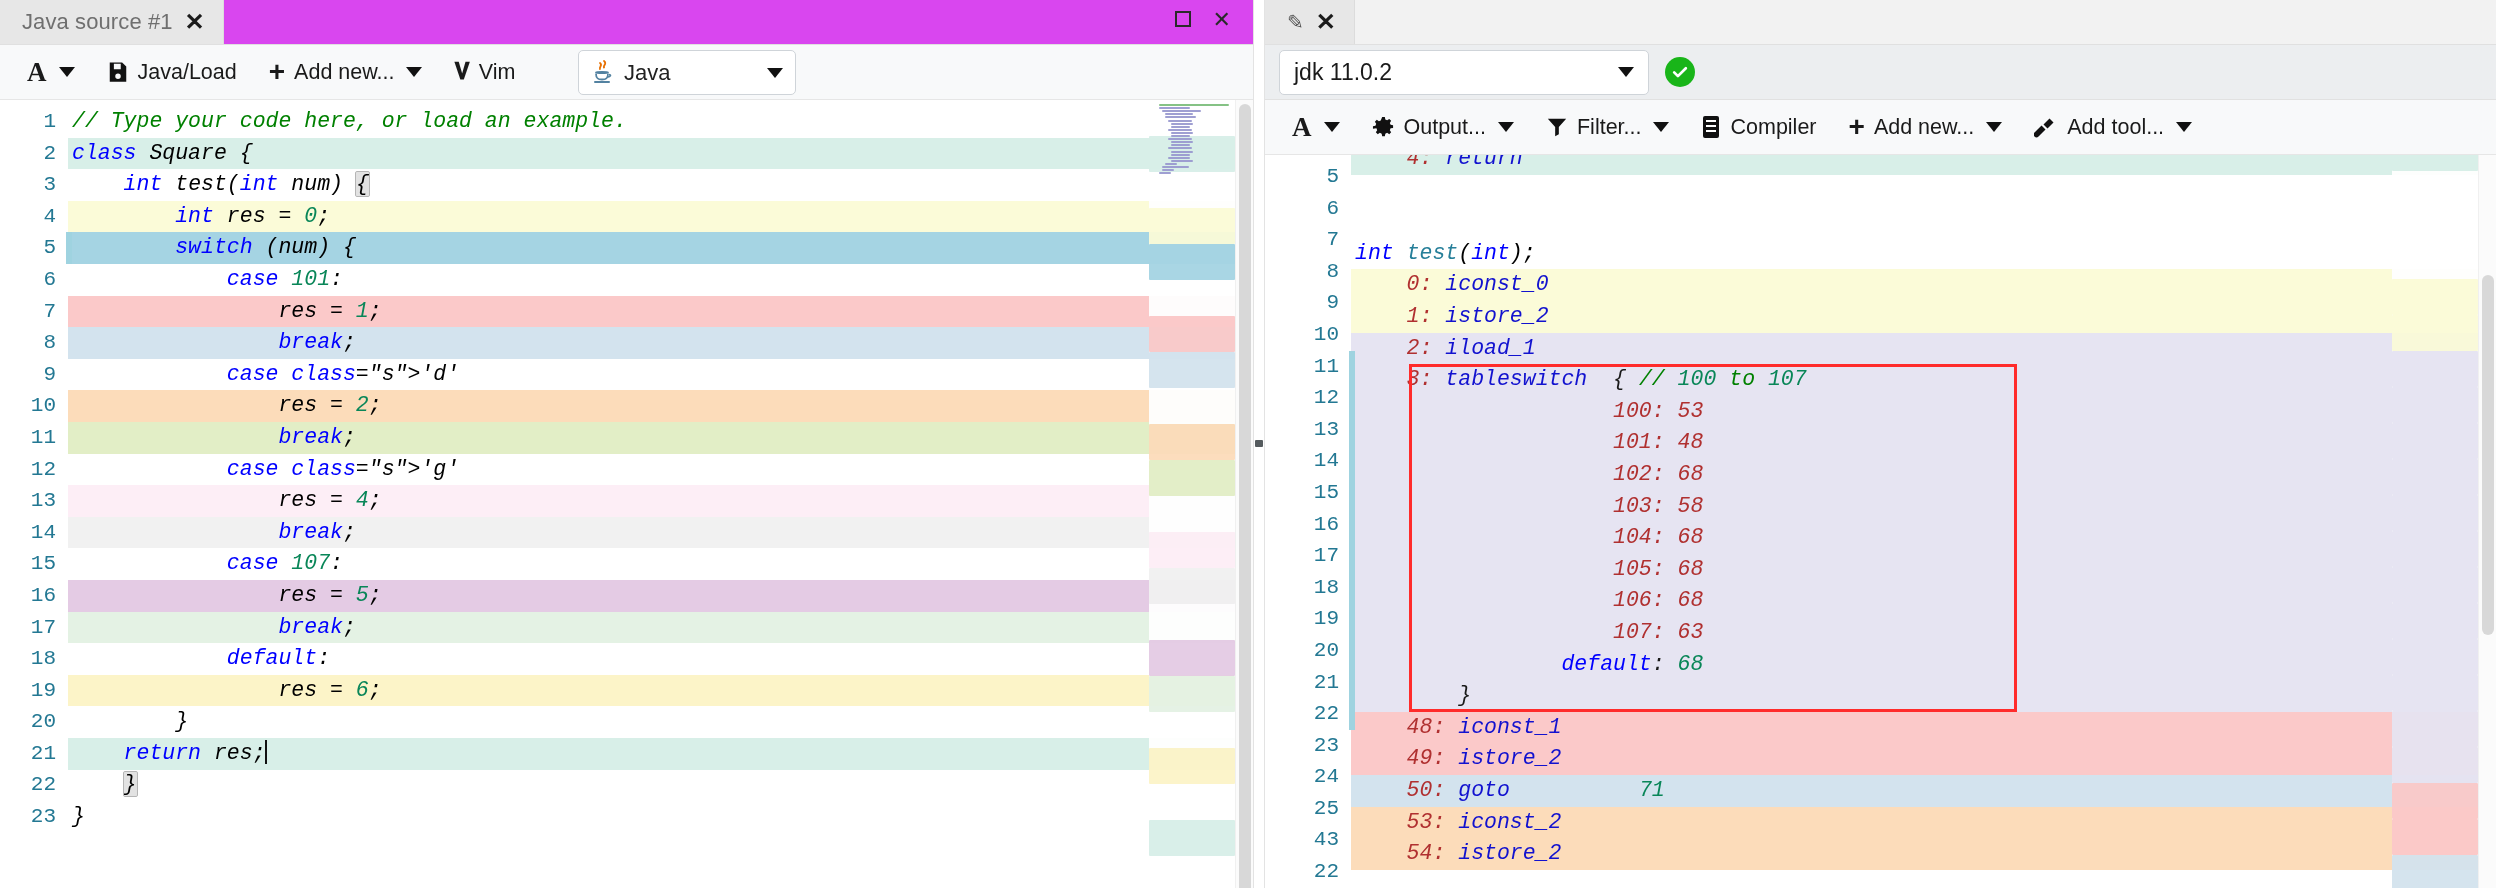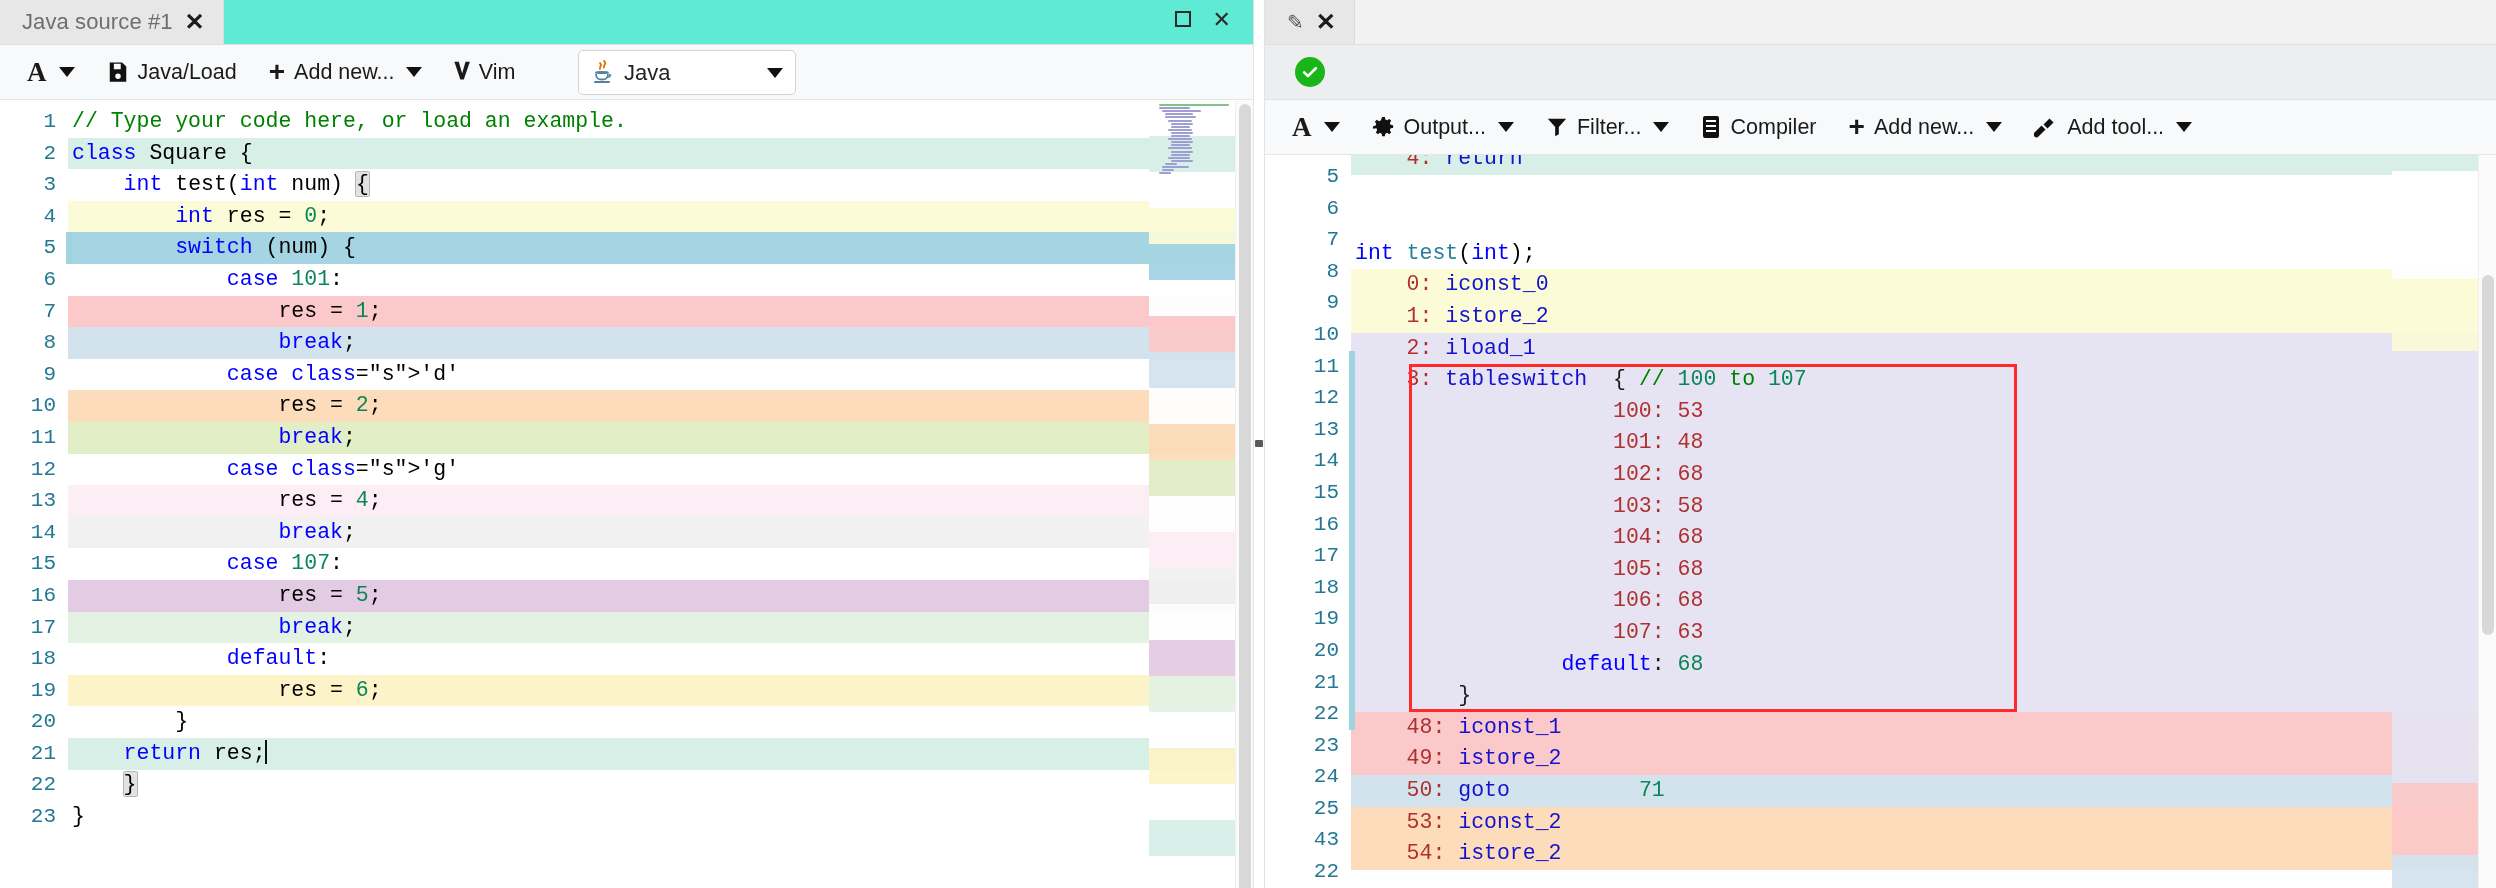--- a/index.html
+++ b/index.html
@@ -15,21 +15,21 @@
 
   
   .pane { position: relative; height: 888px; display: flex; flex-direction: column; background:#ffffff; }
   .pane-left  { width: 1253px; }
   .splitter   { width: 12px; background:#ffffff; position: relative; flex: 0 0 12px; border-left:1px solid #e3e3e3; border-right:1px solid #e3e3e3;}
   .splitter .grip { position:absolute; left:1px; right:1px; top:440px; height:7px; background:#555b5e; border-radius:1px; }
   .pane-right { width: 1231px; }
 
   
   .tabbar {
-    height: 45px; background:#5eead4; display:flex; align-items:flex-end;
+    height: 45px; background:#d946ef; display:flex; align-items:flex-end;
     position:relative; flex:0 0 45px; border-bottom:1px solid #e0e0e0;
   }
   .tabbar.right { background:#f2f2f2; }
   .tab {
     height: 45px; display:flex; align-items:center; gap:12px;
     padding: 0 18px 0 22px; background:#e7e7e7; color:#6b6b6b;
     font-size: 22px; letter-spacing:.1px; white-space:nowrap;
     border-top:1px solid #dcdcdc; border-right:1px solid #dcdcdc;
   }
   .tab .tab-title { color:#6f6f6f; }
@@ -88,21 +88,21 @@
     height: 31.6px; line-height:31.6px; padding-right:12px; color:#237893;
     font-family:"Liberation Mono", monospace; font-size:21px; position:relative;
   }
   .gsel::after { content:""; position:absolute; right:-4px; top:0; width:6px; height:31.6px; background:#9fd3e0;}
   .code-area { flex:1; position:relative; overflow:hidden; padding-top:6px; }
   .line {
     height:31.6px; line-height:31.6px; white-space:pre; position:relative;
     font-family:"Liberation Mono", monospace; font-size:21.5px; padding-left:4px;
   }
   .vline { position:absolute; top:0; width:1px; height:31.6px; background:#bdbdbd; }
-  .code-text { position:relative; z-index:2; }
+  .code-text { position:relative; z-index:2;font-style:italic; }
 
   
   .k  { color:#0000ff; }   
   .ty { color:#267f99; }   
   .n  { color:#098658; }   
   .cm { color:#008000; }   
   .pl { color:#1a1a1a; }
   .addr { color:#b03030; }
   .mn { color:#1212cf; }
 
@@ -304,20 +304,24 @@
 
     <div class="tabbar right">
       <div class="tab">
         <span class="tab-edit">✎</span>
         <span class="tab-close">✕</span>
       </div>
     </div>
 
     <div class="comp-wrap">
       <div class="comp-row">
+        <div class="comp-select">
+          <span class="lbl">jdk 11.0.2</span>
+          <span class="caret"></span>
+        </div>
         <div class="ok-badge">
           <svg viewBox="0 0 24 24">
               <path d="M5 12.5l4.5 4.5L19 7.5" fill="none" stroke="#fff" stroke-width="3.2" stroke-linecap="round" stroke-linejoin="round"></path>
             </svg>
         </div>
       </div>
     </div>
 
     <div class="toolbar">
       <div class="tbtn">

